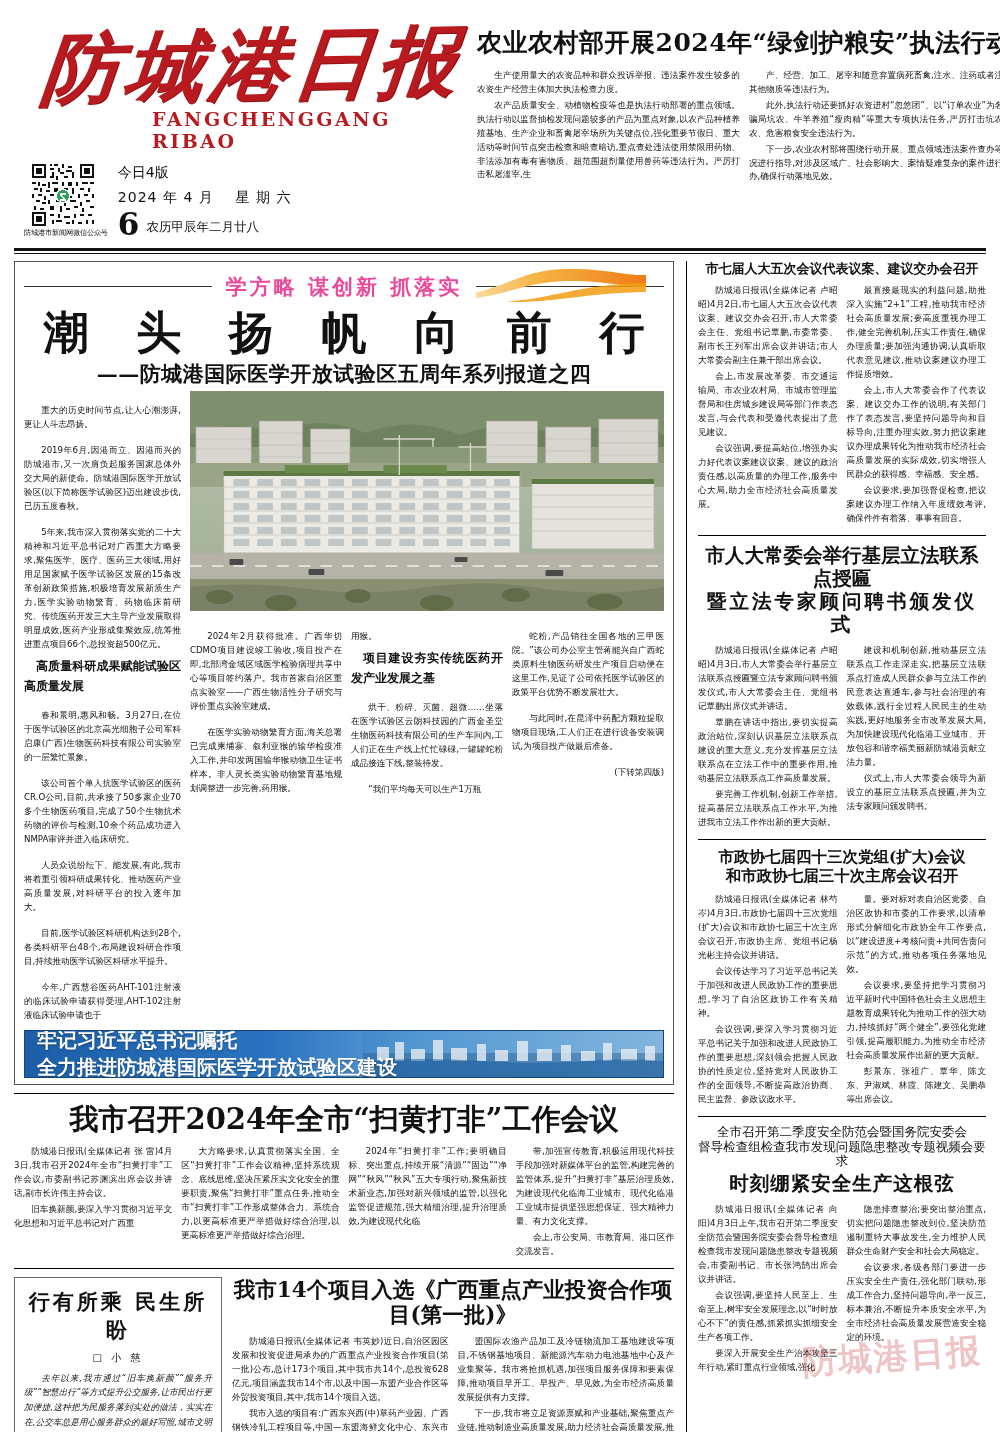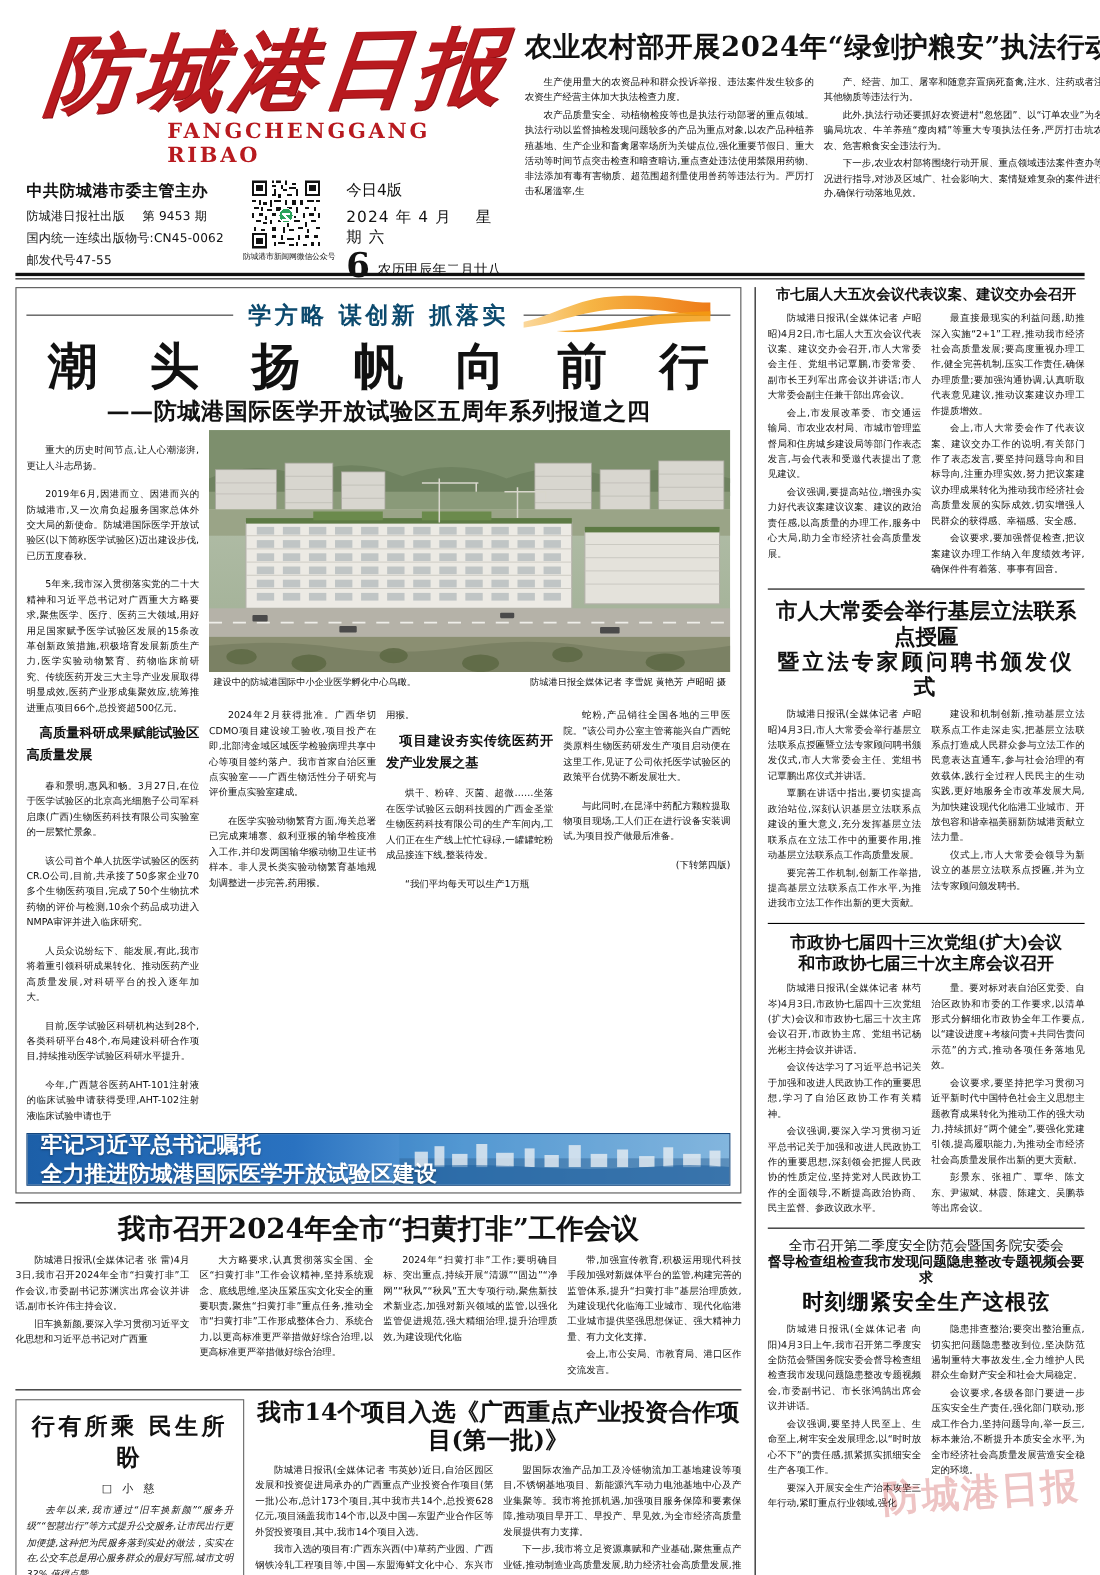--- a/index.html
+++ b/index.html
@@ -62,21 +62,21 @@
   .col-main{width:660px;position:relative;}
   .col-right{width:312px;margin-left:12px;border-left:1px solid #000;padding-left:11px;}
 
   
   .feature{border:1px solid #555;padding:8px 9px 6px 9px;position:relative;}
   .kicker-row{position:relative;height:34px;display:flex;align-items:center;}
   .kicker-line{position:absolute;left:0;right:0;top:16px;border-top:1px solid #333;}
   .kicker{
     position:relative;margin:0 auto;background:#fff;padding:0 14px;
     font-family:"DejaVu Serif","Liberation Serif",serif;
-    font-size:21px;font-weight:700;color:#0c4a6e;letter-spacing:3px;white-space:nowrap;
+    font-size:21px;font-weight:700;color:#ec4899;letter-spacing:3px;white-space:nowrap;
     z-index:2;
   }
   .swoosh{position:absolute;right:18px;top:-4px;width:200px;height:36px;z-index:1;}
   .feat-title{
     font-family:"DejaVu Serif","Liberation Serif",serif;
     font-size:45px;font-weight:700;text-align:center;letter-spacing:16px;
     margin:4px 0 2px 0;line-height:1.12;text-indent:16px;
   }
   .feat-sub{
     font-family:"DejaVu Serif","Liberation Serif",serif;
@@ -103,21 +103,21 @@
     font-size:20px;font-weight:700;color:#fff;line-height:1.35;padding-left:12px;z-index:2;
     white-space:nowrap;text-shadow:0 1px 2px rgba(0,0,0,.35);
   }
 
   
   .art{border-top:1px solid #000;margin-top:8px;padding-top:8px;}
   .art-h1{
     font-family:"DejaVu Serif","Liberation Serif",serif;
     font-weight:700;text-align:center;line-height:1.18;
   }
-  .h-26{font-size:25px;}
+  .h-26{font-size:29px;}
   .h-22{font-size:21.5px;}
   .h-20{font-size:19.5px;}
   .h-18{font-size:13px;}
   .h-16{font-size:15.5px;}
   .h-13{font-size:12.5px;font-weight:700;}
   .cols3{display:flex;gap:9px;margin-top:7px;}
   .cols3 .c{flex:1;font-size:8.6px;line-height:1.63;text-align:justify;}
   .cols3 .c p{margin:0 0 2px 0;text-indent:2em;}
   .cols2{display:flex;gap:9px;margin-top:7px;}
   .cols2 .c{flex:1;font-size:8.6px;line-height:1.63;text-align:justify;}
@@ -141,33 +141,20 @@
 
 <div class="page">
 
   <div class="masthead">
 
     <div class="mh-left">
       <div class="logo-zh">防城港日报</div>
       <div class="logo-py">FANGCHENGGANG  RIBAO</div>
 
       <div class="mh-info">
-        <div class="mh-col1">
-          <div class="l1">中共防城港市委主管主办</div>
-          <div class="ln">
-            <span>防城港日报社出版</span>
-            <span>第 9453 期</span>
-          </div>
-          <div class="ln">
-            <span>国内统一连续出版物号:CN45-0062</span>
-          </div>
-          <div class="ln">
-            <span>邮发代号47-55</span>
-          </div>
-        </div>
 
         <div>
           <div class="qr">
             <svg width="62" height="62" viewBox="0 0 31 31" shape-rendering="crispEdges">
               <rect width="31" height="31" fill="#fff"></rect>
               <g fill="#111">
                 <rect x="0" y="0" width="7" height="7"></rect>
                   <rect x="1" y="1" width="5" height="5" fill="#fff"></rect>
                   <rect x="2" y="2" width="3" height="3"></rect>
                 <rect x="24" y="0" width="7" height="7"></rect>
@@ -477,24 +464,20 @@
                   <ellipse cx="330" cy="204" rx="14" ry="7"></ellipse>
                     <ellipse cx="420" cy="211" rx="18" ry="8"></ellipse>
                 </g>
 
                 <g stroke="#d8d6cc" stroke-width="1.4" fill="none">
                   <path d="M212 84V44M196 48h52M246 48v8"></path>
                     <path d="M284 80V52M272 56h38M310 56v7"></path>
                 </g>
               </svg>
             </div>
-            <div class="photo-cap">
-              <span>建设中的防城港国际中小企业医学孵化中心鸟瞰。</span>
-              <span>防城港日报全媒体记者 李雪妮 黄艳芳 卢昭昭 摄</span>
-            </div>
 
             <div style="display:flex;gap:9px;margin-top:6px;">
               <div class="fb-col" style="width:152px;">
                 <p>2024年2月获得批准。广西华切CDMO项目建设竣工验收,项目投产在即,北部湾金域区域医学检验病理共享中心等项目签约落户。我市首家自治区重点实验室——广西生物活性分子研究与评价重点实验室建成。</p>
                 <p>在医学实验动物繁育方面,海关总署已完成柬埔寨、叙利亚猴的输华检疫准入工作,并印发两国输华猴动物卫生证书样本。非人灵长类实验动物繁育基地规划调整进一步完善,药用猴。</p>
               </div>
               <div class="fb-col" style="width:152px;">
                 <p style="text-indent:0;">用猴。</p>
                 <p class="fb-sub">项目建设夯实传统医药开发产业发展之基</p>
                 <p>烘干、粉碎、灭菌、超微……坐落在医学试验区云朗科技园的广西金圣堂生物医药科技有限公司的生产车间内,工人们正在生产线上忙忙碌碌,一罐罐蛇粉成品接连下线,整装待发。</p>
@@ -642,21 +625,21 @@
           <div class="c">
             <p>量。要对标对表自治区党委、自治区政协和市委的工作要求,以清单形式分解细化市政协全年工作要点,以“建设进度+考核问责+共同告责问示范”的方式,推动各项任务落地见效。</p>
             <p>会议要求,要坚持把学习贯彻习近平新时代中国特色社会主义思想主题教育成果转化为推动工作的强大动力,持续抓好“两个健全”,要强化党建引领,提高履职能力,为推动全市经济社会高质量发展作出新的更大贡献。</p>
             <p>彭景东、张祖广、覃华、陈文东、尹淑斌、林霞、陈建文、吴鹏恭等出席会议。</p>
           </div>
         </div>
       </div>
 
       <div class="art">
         <div class="art-h1 h-13" style="font-weight:400;">全市召开第二季度安全防范会暨国务院安委会</div>
-        <div class="art-h1 h-13" style="font-weight:700;margin-bottom:3px;">督导检查组检查我市发现问题隐患整改专题视频会要求</div>
+        <div class="art-h1 h-13" style="font-weight:400;margin-bottom:3px;">督导检查组检查我市发现问题隐患整改专题视频会要求</div>
         <div class="art-h1 h-20" style="letter-spacing:1px;">时刻绷紧安全生产这根弦</div>
         <div class="cols2">
           <div class="c">
             <p>防城港日报讯(全媒体记者 向 阳)4月3日上午,我市召开第二季度安全防范会暨国务院安委会督导检查组检查我市发现问题隐患整改专题视频会,市委副书记、市长张鸿鹄出席会议并讲话。</p>
             <p>会议强调,要坚持人民至上、生命至上,树牢安全发展理念,以“时时放心不下”的责任感,抓紧抓实抓细安全生产各项工作。</p>
             <p>要深入开展安全生产治本攻坚三年行动,紧盯重点行业领域,强化</p>
           </div>
           <div class="c">
             <p>隐患排查整治;要突出整治重点,切实把问题隐患整改到位,坚决防范遏制重特大事故发生,全力维护人民群众生命财产安全和社会大局稳定。</p>
             <p>会议要求,各级各部门要进一步压实安全生产责任,强化部门联动,形成工作合力,坚持问题导向,举一反三,标本兼治,不断提升本质安全水平,为全市经济社会高质量发展营造安全稳定的环境。</p>

